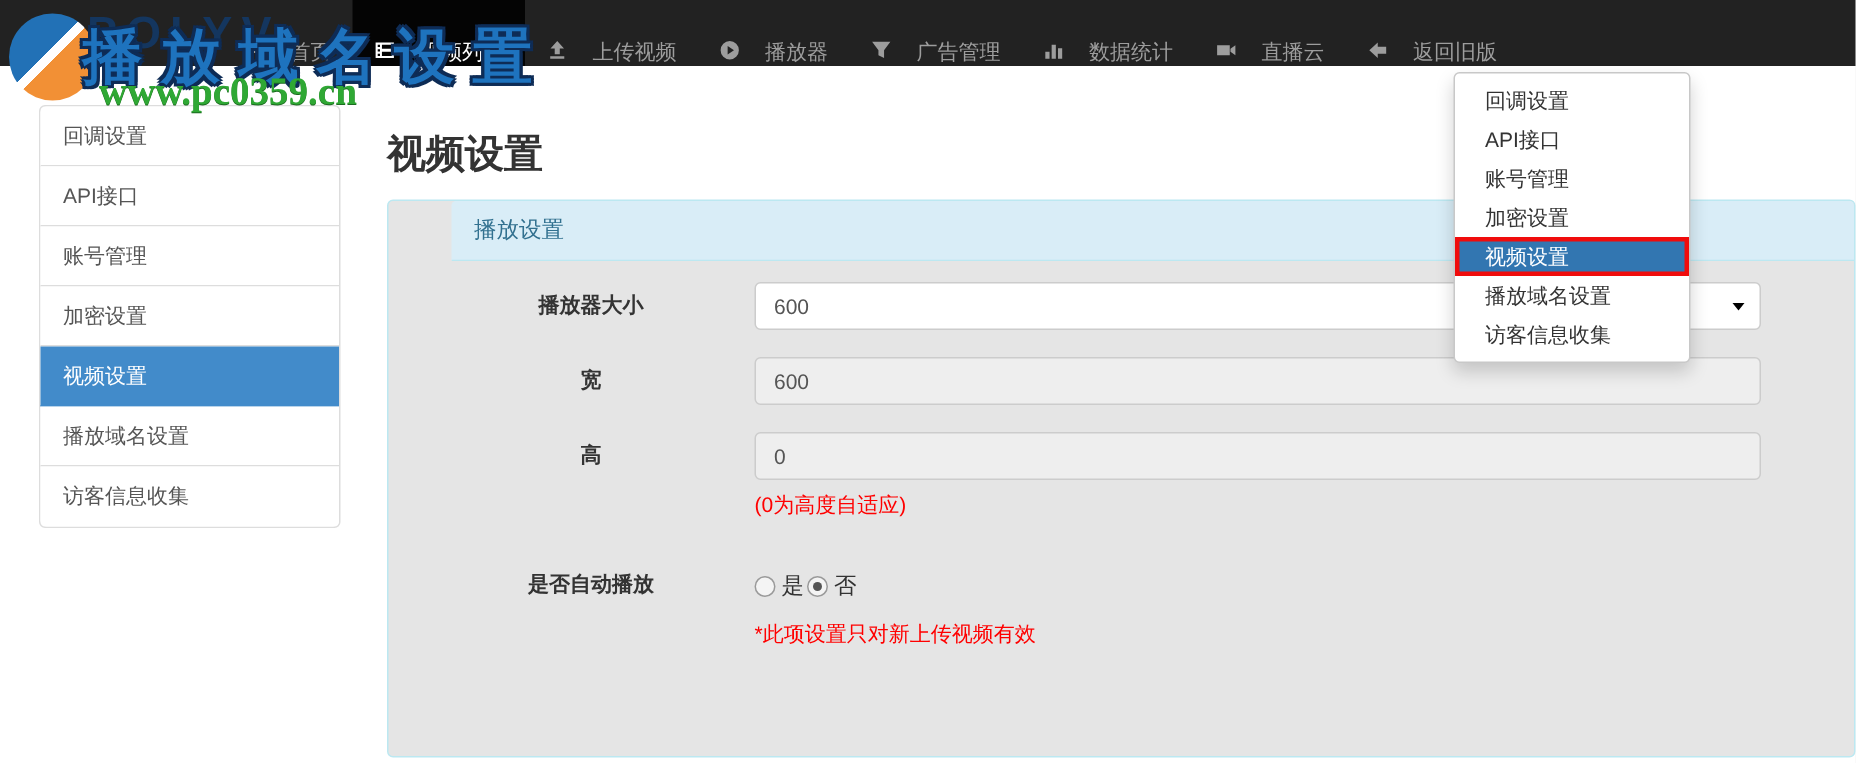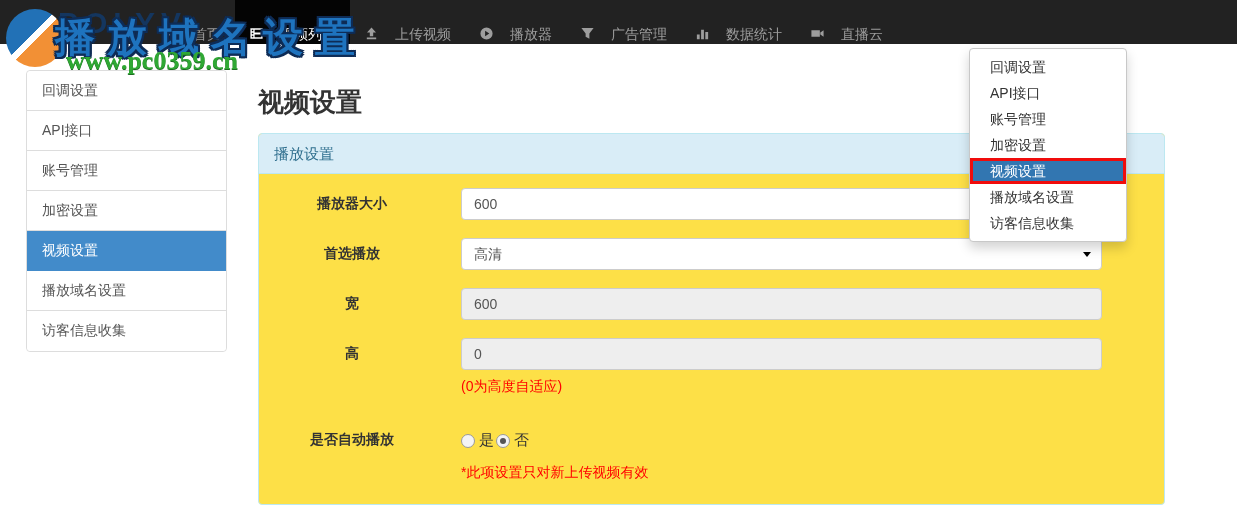--- a/index.html
+++ b/index.html
@@ -39,22 +39,22 @@
   .sidebar { position:absolute; left:26px; top:70px; width:201px; background:#fff;
              border:1px solid #ddd; border-radius:4px; z-index:5; }
   .side-item { height:40px; line-height:39px; padding-left:15px; font-size:14px; color:#555;
                border-bottom:1px solid #ddd; cursor:pointer; background:#fff; }
   .side-item:first-child { border-radius:4px 4px 0 0; }
   .side-item:last-child { border-bottom:none; border-radius:0 0 4px 4px; }
   .side-item.active { background:#428bca; border-color:#428bca; color:#ffffff; }
 
   
   .page-title { position:absolute; left:258px; top:85px; font-size:26px; color:#333; z-index:4; }
-  .panel { position:absolute; left:258px; top:133px; width:907px; height:372px;
-           border:1px solid #bce8f1; border-radius:4px; background:#fde047; z-index:3; }
+  .panel { position:absolute; left:258px; top:133px; width:979px; height:372px;
+           border:1px solid #bce8f1; border-radius:4px; background:#e5e5e5; z-index:3;padding-left:42px; }
   .panel-header { height:40px; line-height:40px; background:#d9edf7; color:#31708f;
                   font-size:15px; padding-left:15px; border-bottom:1px solid #bce8f1;
                   border-radius:3px 3px 0 0; }
   .panel-body { padding:14px 62px 0 0; }
 
   .form-row { display:flex; margin-bottom:18px; }
   .form-row .ctl-label { width:186px; min-width:186px; text-align:center; font-size:14px;
                          font-weight:bold; color:#333; padding-top:7px; margin-right:16px; }
   .field-col { flex:1; }
   .fake-select { position:relative; height:32px; border:1px solid #ccc; border-radius:4px;
@@ -124,20 +124,26 @@
             <path d="M2 9 H5 V14 H2 Z M6.5 4 H9.5 V14 H6.5 Z M11 6.5 H14 V14 H11 Z"></path>
           </svg></span>
       <span>数据统计</span>
     </div>
     <div class="nav-item">
       <span><svg width="15" height="15" viewBox="0 0 16 16" fill="currentColor">
             <path d="M1.5 4.5 H10.5 V11.5 H1.5 Z M11 7 L14.5 4.5 V11.5 L11 9 Z"></path>
           </svg></span>
       <span>直播云</span>
     </div>
+    <div class="nav-item">
+      <span><svg width="15" height="15" viewBox="0 0 16 16" fill="currentColor">
+            <path d="M8 2.5 L2 8 L8 13.5 V10.5 H14 V5.5 H8 Z"></path>
+          </svg></span>
+      <span>返回旧版</span>
+    </div>
   </div>
 </nav>
 
 <div class="wm-brand">POLYV</div>
 <div class="wm-logo"></div>
 <div class="wm-name">播放域名设置</div>
 <div class="wm-url">www.pc0359.cn</div>
 
 <aside class="sidebar">
   <div class="side-item">回调设置</div>
@@ -158,29 +164,20 @@
     <div class="form-row">
       <div class="ctl-label">播放器大小</div>
       <div class="field-col">
         <div class="fake-select">
           <span>600</span>
           <span class="sel-caret"></span>
         </div>
       </div>
     </div>
 
-    <div class="form-row">
-      <div class="ctl-label">首选播放</div>
-      <div class="field-col">
-        <div class="fake-select">
-          <span>高清</span>
-          <span class="sel-caret"></span>
-        </div>
-      </div>
-    </div>
 
     <div class="form-row">
       <div class="ctl-label">宽</div>
       <div class="field-col">
         <input class="text-input" disabled="" value="600" style="">
       </div>
     </div>
 
     <div class="form-row" style="margin-bottom:0">
       <div class="ctl-label">高</div>

